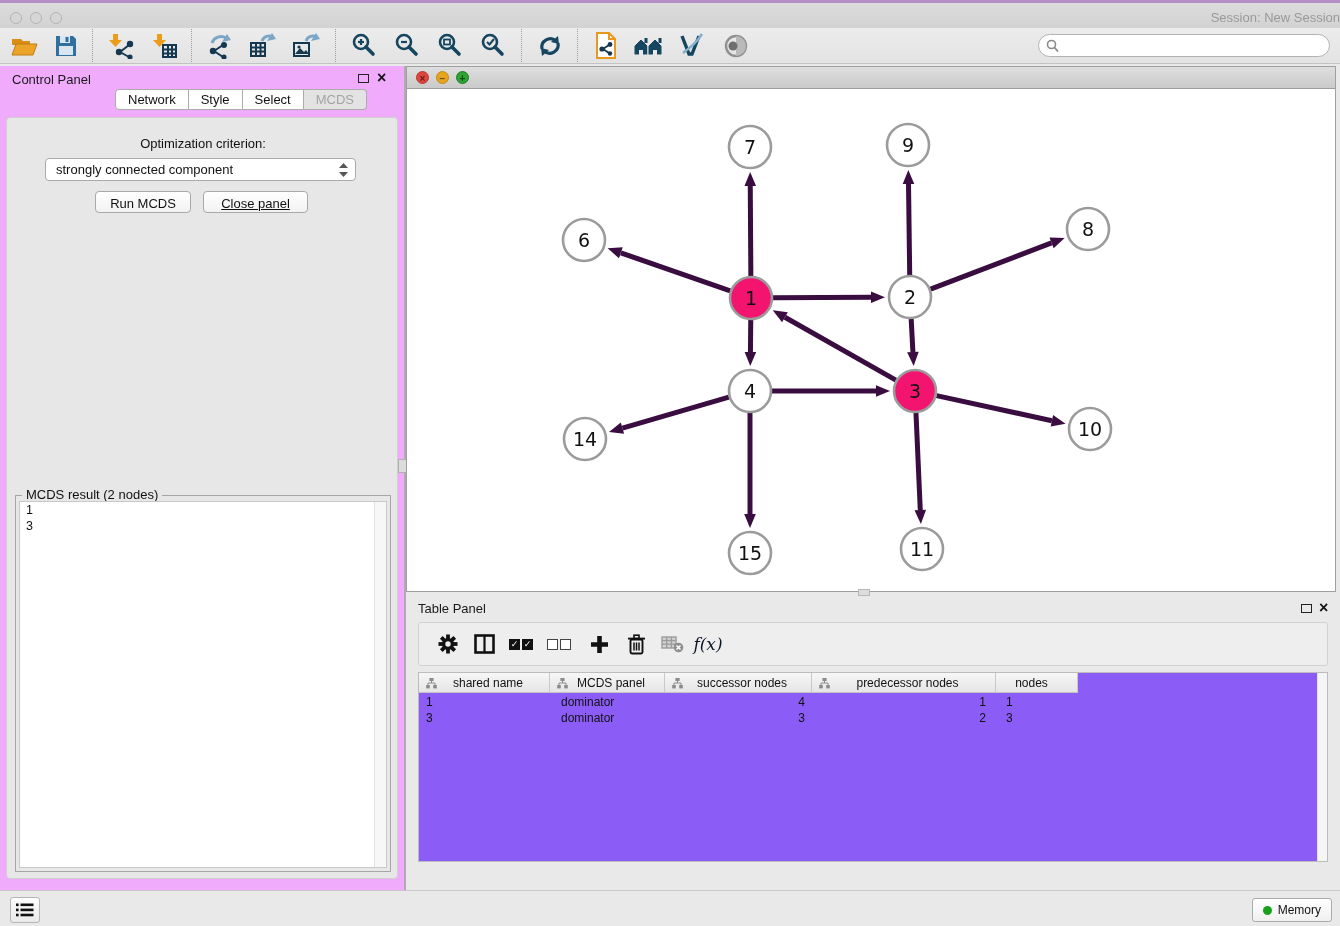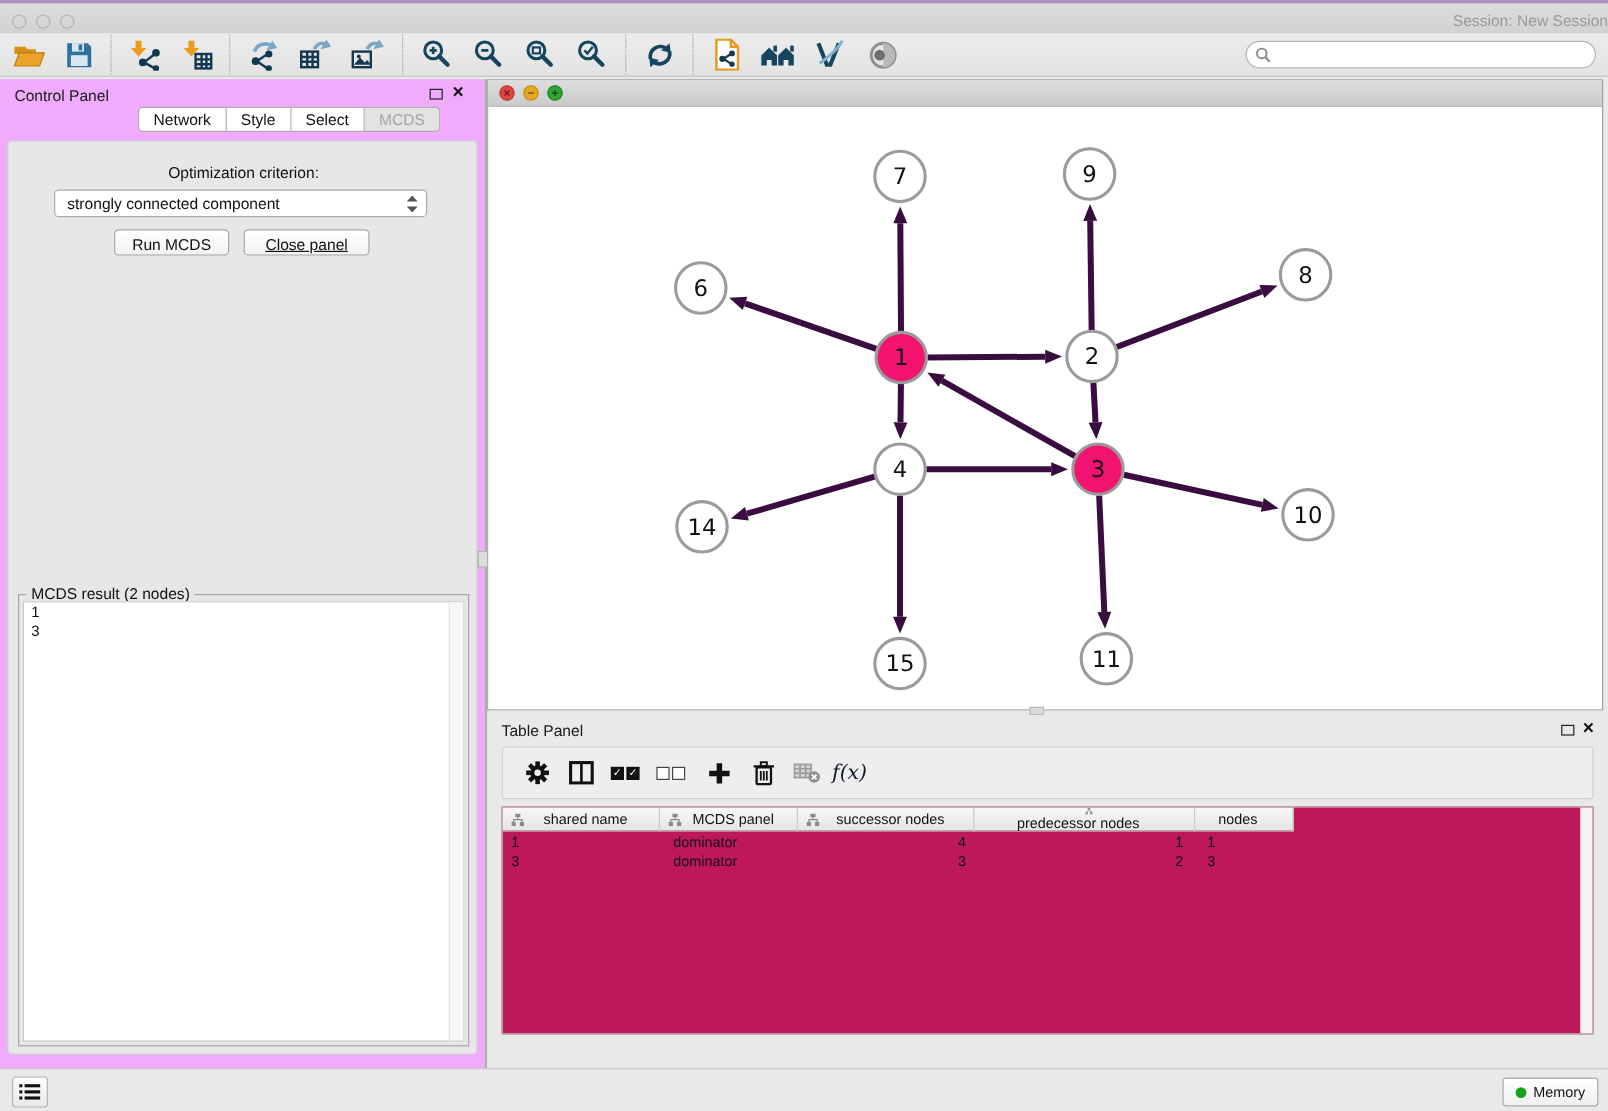--- a/index.html
+++ b/index.html
@@ -65,21 +65,21 @@
   
   #table-panel { left:406px; top:596px; width:934px; height:294px; background:#e9e9e9; }
   #tp-title { left:12px; top:5px; font-size:13px; color:#1a1a1a; }
   #tp-float { left:895px; top:8px; } #tp-close { left:913px; top:6px; }
   #tp-toolbar { left:12px; top:26px; width:910px; height:44px; background:#eeeeee; border:1px solid #d2d2d2; border-radius:3px; }
   .tpi { position:absolute; top:0; height:42px; width:34px; display:flex; align-items:center; justify-content:center; background:none; border:none; }
   .chk { width:11px; height:11px; display:inline-block; margin-right:2px; }
   .chk.on { background:#111; color:#fff; font-size:9px; line-height:11px; text-align:center; }
   .chk.off { border:1.6px solid #444; background:#fff; }
   #fx-label { font-family:"DejaVu Serif", serif; font-style:italic; font-size:17px; color:#0f172a; }
-  #table-box { left:12px; top:76px; width:910px; height:190px; background:#be185d; border:1px solid #bcbcbc;padding-left:20px; }
+  #table-box { left:12px; top:76px; width:910px; height:190px; background:#8b5cf6; border:1px solid #bcbcbc;padding-left:20px; }
   #table-header { position:absolute; left:0; top:0; height:20px; display:flex; background:linear-gradient(#f7f7f7,#e5e5e5); border-bottom:1px solid #c3c3c3; }
   .th { display:flex; align-items:center; border-right:1px solid #c9c9c9; height:20px; }
   .th svg { margin-left:7px; }
   .th span { flex:1; text-align:center; font-size:12px; color:#111; padding-right:10px; }
   #table-body { position:absolute; left:0; top:21px; width:100%; }
   .tr { display:flex; height:16px; }
   .td { font-size:12px; line-height:16px; color:#111; overflow:hidden; }
   .td.a-l6 { padding-left:7px; } .td.a-l11 { padding-left:11px; } .td.a-l10 { padding-left:10px; }
   .td.a-r7 { text-align:right; padding-right:7px; } .td.a-r10 { text-align:right; padding-right:10px; }
   #table-scroll { position:absolute; right:0; top:0; width:10px; height:100%; background:#f5f5f5; border-left:1px solid #e4e4e4; }
@@ -510,21 +510,21 @@
           <svg width="11" height="11" viewBox="0 0 11 11">
             <path d="M5.5 3v2 M2 7V5h7v2" stroke="#8b8b8b" fill="none"></path>
             <g fill="#8b8b8b">
               <rect x="3.4" y="0" width="4.2" height="3"></rect>
               <rect x="0.2" y="7" width="3.6" height="3.4"></rect>
               <rect x="7.2" y="7" width="3.6" height="3.4"></rect>
             </g>
           </svg>
           <span>successor nodes</span>
         </div>
-        <div class="th" style="width: 184px; flex-direction: column;">
+        <div class="th" style="width: 184px;">
           <svg width="11" height="11" viewBox="0 0 11 11">
             <path d="M5.5 3v2 M2 7V5h7v2" stroke="#8b8b8b" fill="none"></path>
             <g fill="#8b8b8b">
               <rect x="3.4" y="0" width="4.2" height="3"></rect>
               <rect x="0.2" y="7" width="3.6" height="3.4"></rect>
               <rect x="7.2" y="7" width="3.6" height="3.4"></rect>
             </g>
           </svg>
           <span>predecessor nodes</span>
         </div>

